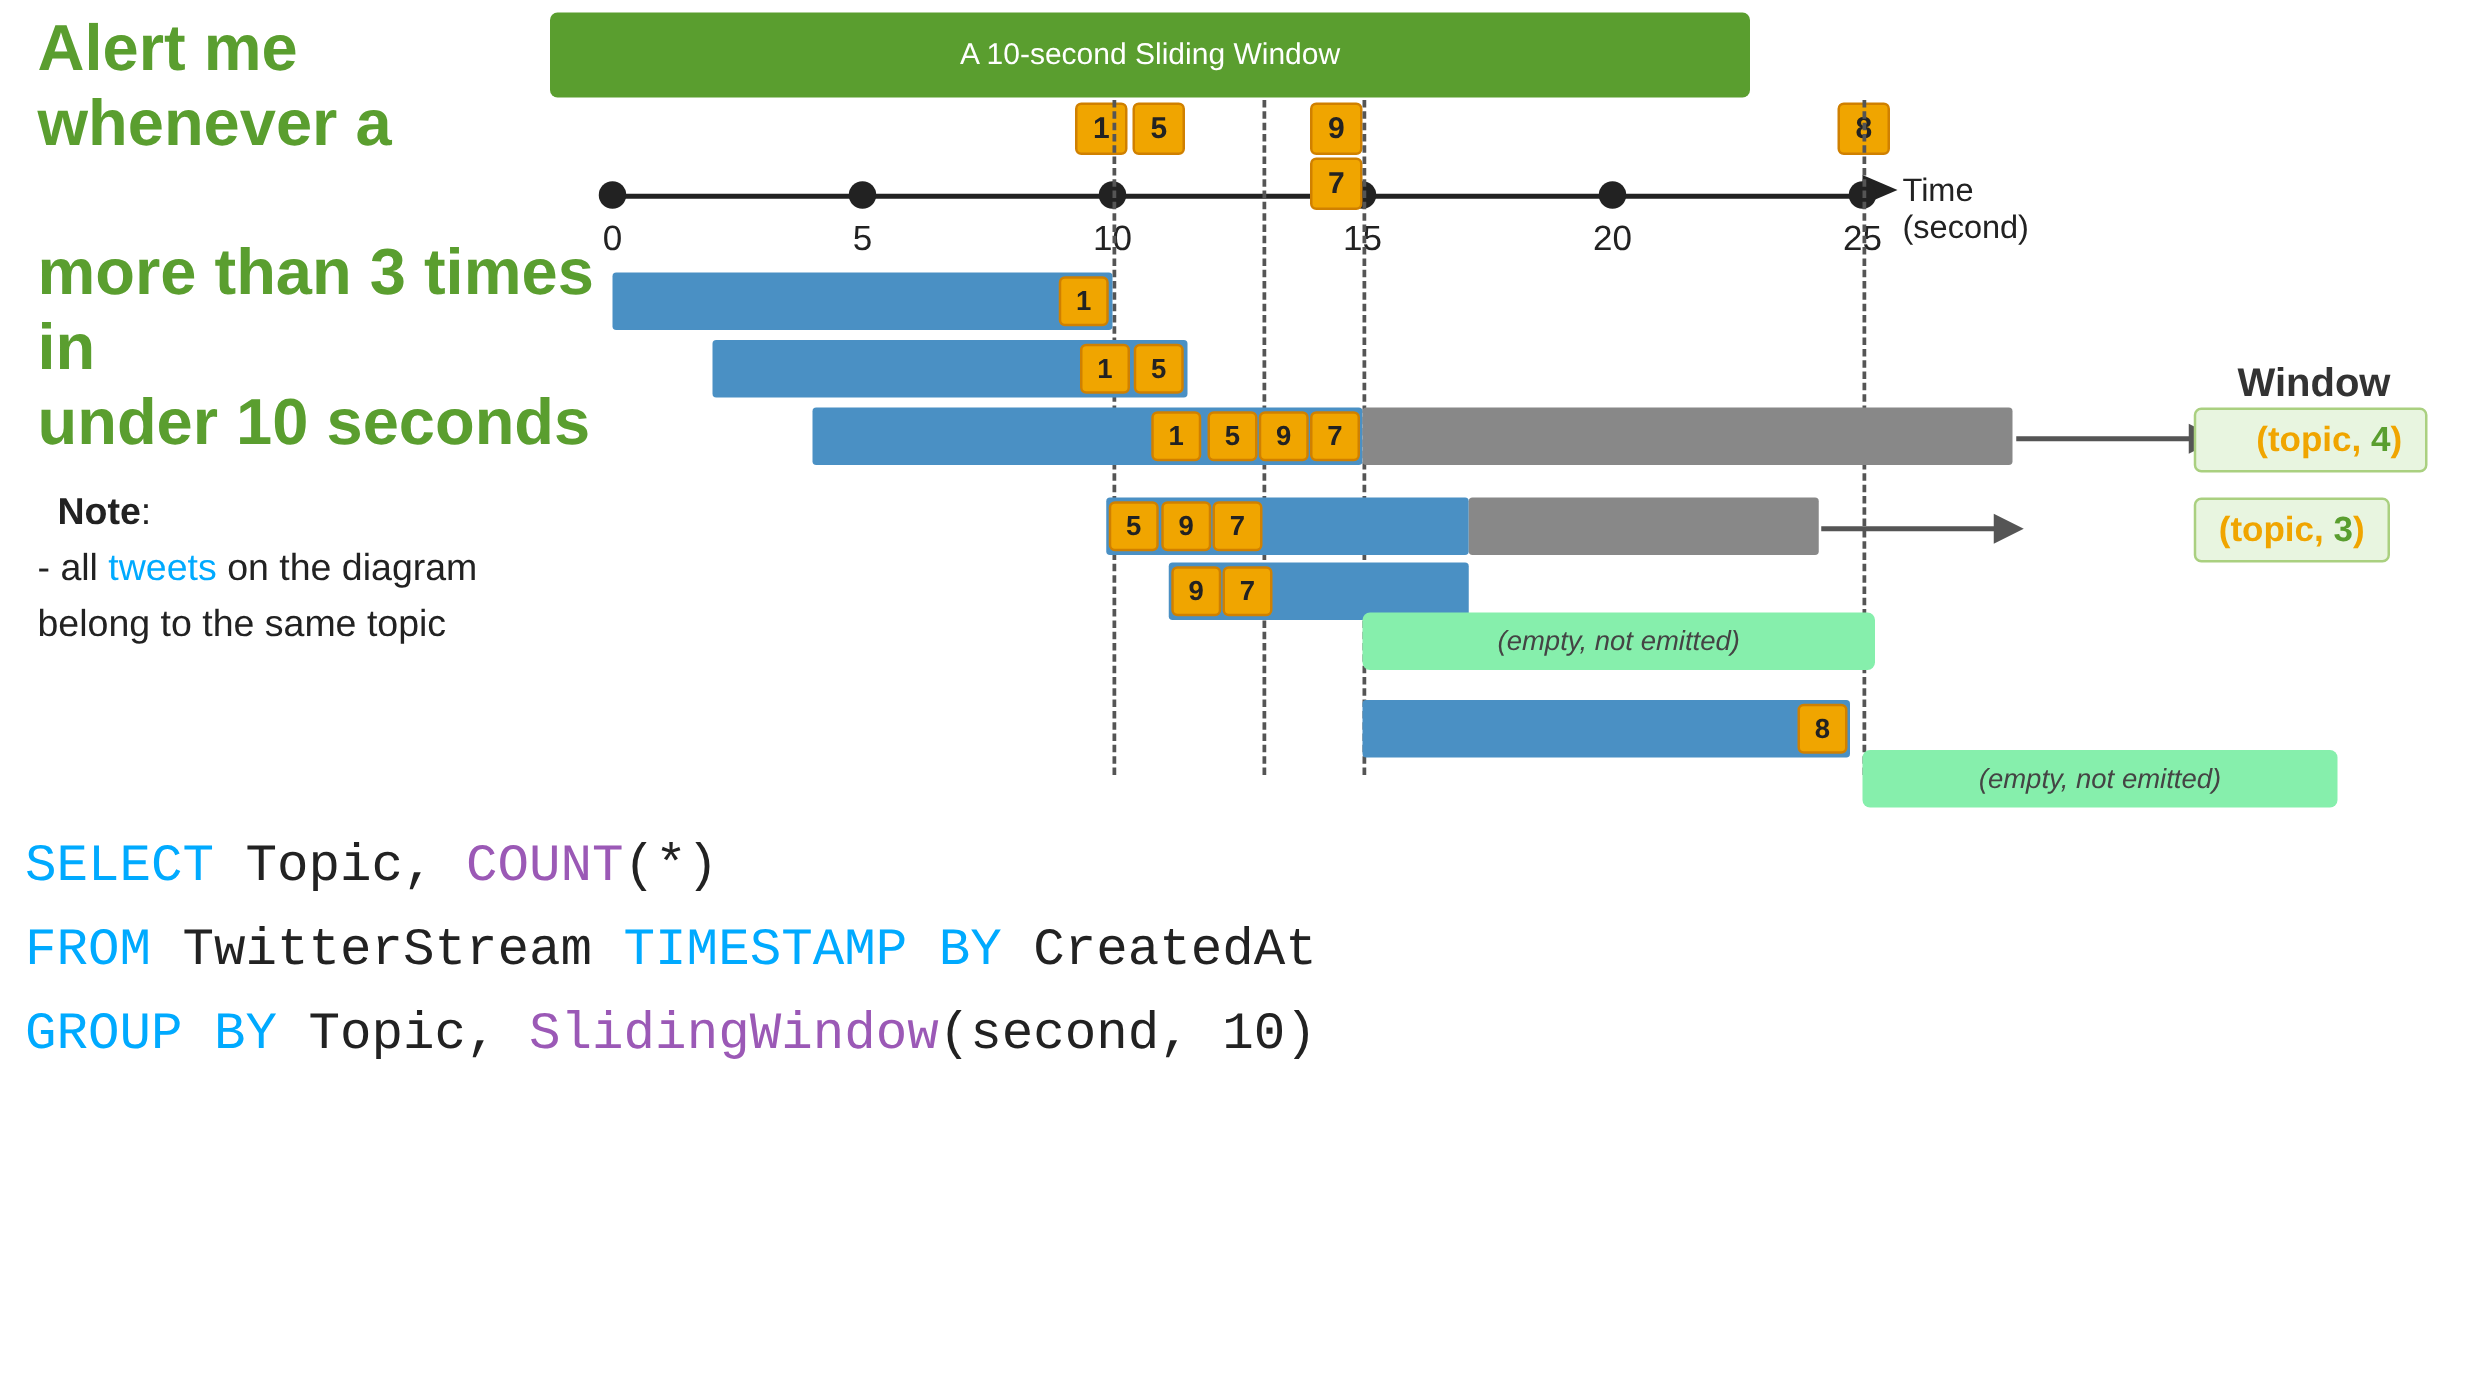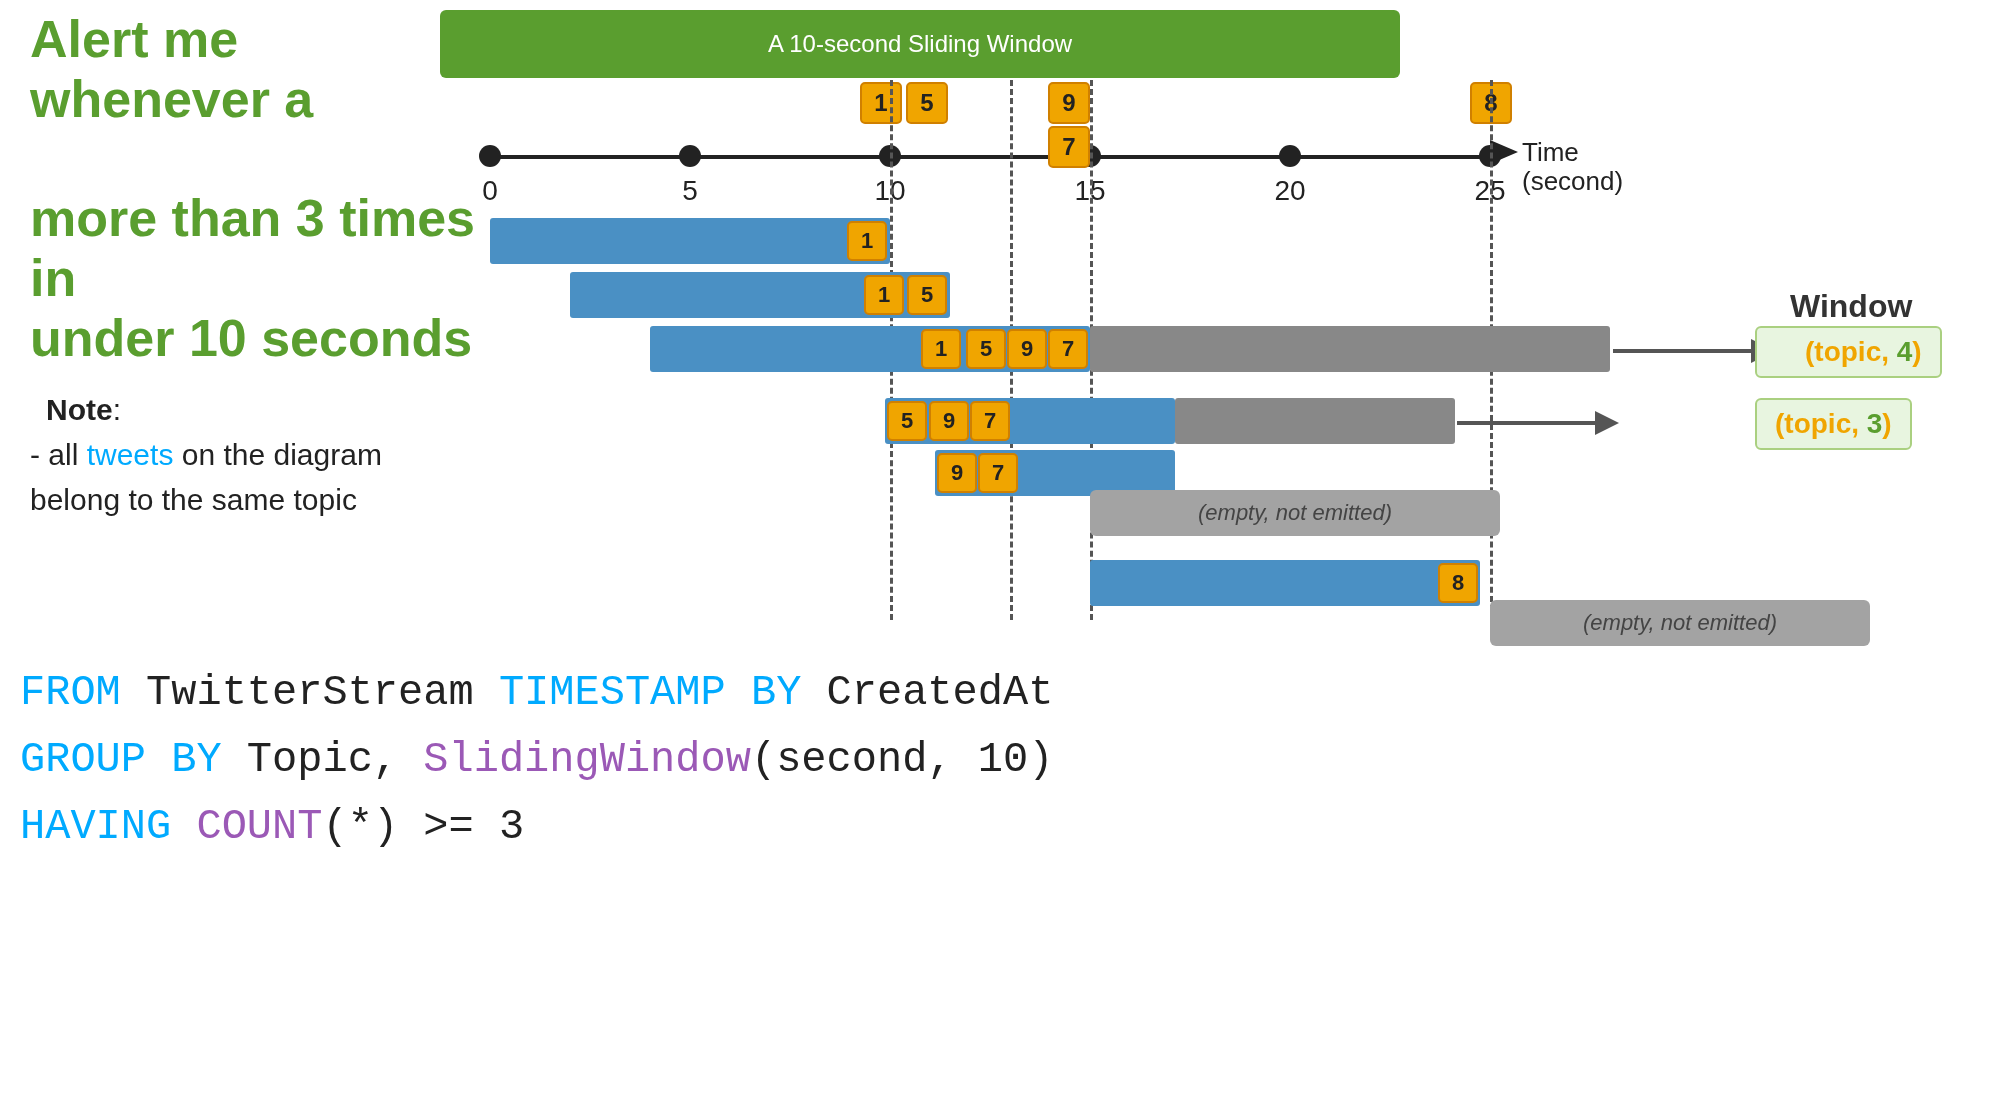--- a/index.html
+++ b/index.html
@@ -220,21 +220,21 @@
     .output-label {
       position: absolute;
       font-size: 32px;
       font-weight: bold;
       color: #333;
     }
 
     
     .empty-box {
       position: absolute;
-      background: #a3a3a3;
+      background: #86efac;
       border-radius: 6px;
       display: flex;
       align-items: center;
       justify-content: center;
       font-size: 22px;
       color: #444;
       font-style: italic;
       height: 46px;
     }
   </style>
@@ -250,27 +250,27 @@
   </div>
   <div class="note-section">
     <strong>Note</strong>:<br>
     <span>- all </span><span class="tweets-highlight">tweets</span><span> on the diagram</span><br>
     <span>belong to the same topic</span>
   </div>
 </div>
 
 <div id="sql-section">
   <div>
+    <span class="sql-keyword">SELECT</span><span class="sql-text"> Topic, </span><span class="sql-function">COUNT</span><span class="sql-text">(*)</span>
+  </div>
+  <div>
     <span class="sql-keyword">FROM</span><span class="sql-text"> TwitterStream </span><span class="sql-keyword">TIMESTAMP BY</span><span class="sql-text"> CreatedAt</span>
   </div>
   <div>
     <span class="sql-keyword">GROUP BY</span><span class="sql-text"> Topic, </span><span class="sql-function">SlidingWindow</span><span class="sql-text">(second, 10)</span>
-  </div>
-  <div>
-    <span class="sql-keyword">HAVING</span><span class="sql-text"> </span><span class="sql-function">COUNT</span><span class="sql-text">(*) &gt;= 3</span>
   </div>
 </div>
 
 <div id="diagram">
 
   <div class="header-bar">
     <span class="header-bar-text">A 10-second Sliding Window</span>
   </div>
 
   <div class="timeline"></div>

